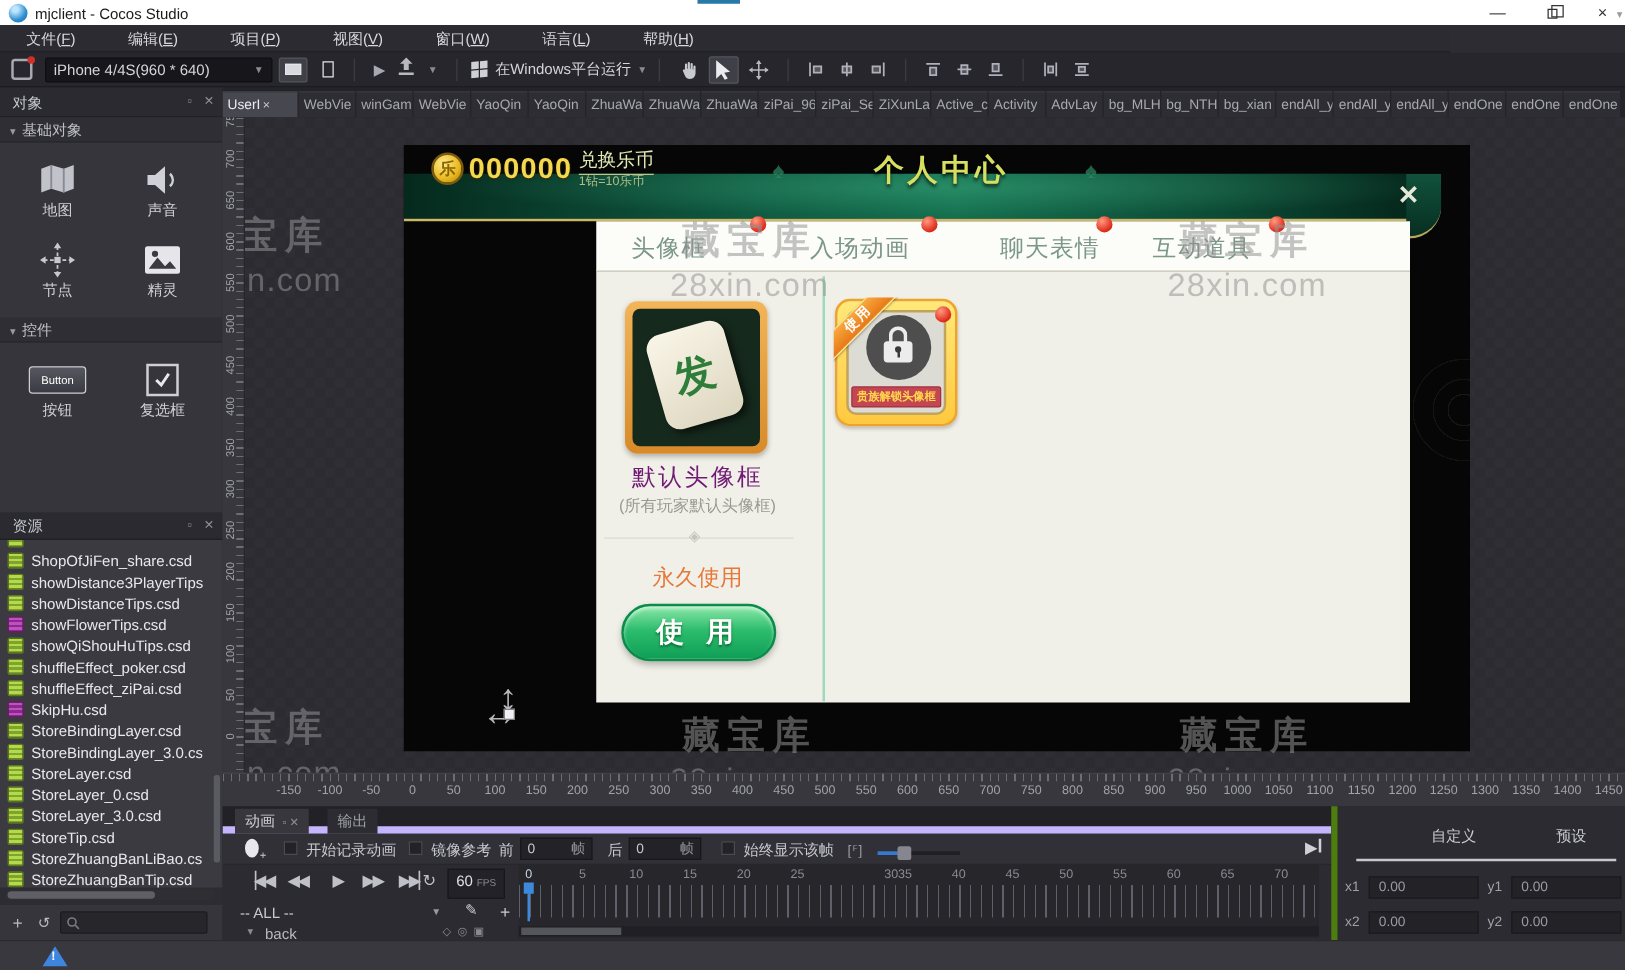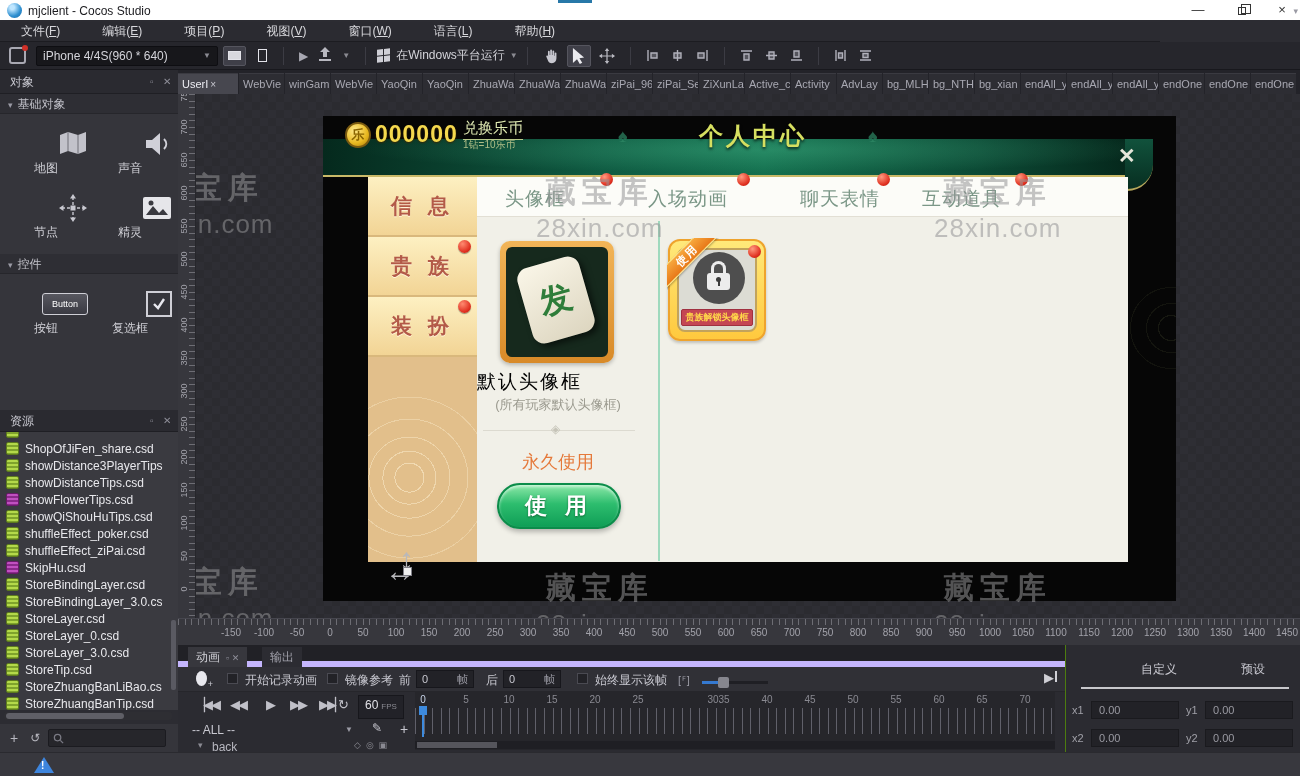--- a/index.html
+++ b/index.html
@@ -46,21 +46,21 @@
   .dtab{flex:0 0 auto;width:45px;height:21px;background:#2d2d33;margin-right:1px;color:#a8a8b2;font-size:11px;line-height:21px;padding:0 4px;overflow:hidden;white-space:nowrap;border-top:1px solid #3a3a41}
   .dtab.active{width:60px;background:#47474f;color:#ececf2}
   .dtab .dtab-close{margin-left:2px;color:#c8c8d0;font-size:10px}
   #tab-chevron{position:absolute;right:2px;top:6px;font-size:9px;color:#9a9aa4}
   
   #objects-body{position:absolute;left:0;top:94px;width:178px;height:316px;background:#35353b;overflow:hidden}
   .obj-sec{height:20px;background:#2e2e34;border-bottom:1px solid #26262b;color:#c0c0c8;font-size:12px;line-height:20px;padding-left:8px}
   .obj-sec .tri{font-size:9px;color:#9a9aa4;margin-right:5px}
   .obj-grid{display:flex;flex-wrap:wrap;padding:6px 0 6px 4px}
   .obj-item{width:84px;height:64px;text-align:center;color:#d0d0d6;font-size:12px}
-  .oi-icon{height:40px;display:flex;align-items:center;justify-content:flex-end;padding-top:8px}
+  .oi-icon{height:40px;display:flex;align-items:center;justify-content:center;padding-top:8px}
   .btn-ic{width:46px;height:22px;border:1px solid #cfcfd6;border-radius:3px;background:linear-gradient(#57575f,#3a3a42);color:#fff;font-size:9px;line-height:20px;text-align:center}
   .chk-ic{width:26px;height:26px;border:2px solid #cfcfd6;display:flex;align-items:center;justify-content:center}
   
   #res-header{position:absolute;left:0;top:410px;width:178px;height:22px;line-height:22px}
   #res-list{position:absolute;left:0;top:432px;width:178px;height:278px;background:#3a3a40;overflow:hidden}
   .res-row{height:17px;display:flex;align-items:center;padding-left:6px;white-space:nowrap}
   .res-row.partial{margin-top:-9px}
   .res-ic{width:13px;height:13px;border-radius:2px;margin-right:6px;flex:0 0 auto}
   .res-ic.green{background:repeating-linear-gradient(#b4d94a 0 2px,#7fa32c 2px 4px);border:1px solid #5d7a1e}
   .res-ic.purple{background:repeating-linear-gradient(#c050c0 0 2px,#8a2a8a 2px 4px);border:1px solid #6a1a6a}
@@ -101,21 +101,21 @@
   .g-side-btn .g-badge{right:6px;top:3px}
   #g-flower{position:absolute;left:0;top:184px;right:0;bottom:0;
     background:radial-gradient(circle at 38% 58%,transparent 0 14px,rgba(255,244,216,.5) 14px 15px,transparent 15px 26px,rgba(255,244,216,.45) 26px 27px,transparent 27px 40px,rgba(255,244,216,.4) 40px 41px,transparent 41px 58px,rgba(255,244,216,.35) 58px 59px,transparent 59px 80px,rgba(255,244,216,.3) 80px 81px,transparent 81px),#e2bf8b}
   #g-tabstrip{position:absolute;left:154px;top:61px;width:651px;height:40px;background:#fcfcf8;border-bottom:1px solid #e2dfd4}
   .g-tab{position:absolute;top:9px;font-size:19px;color:#7b9787;letter-spacing:1px}
   .g-dot{position:absolute;width:13px;height:13px;border-radius:50%;background:radial-gradient(circle at 35% 30%,#ff9a80,#e03020 65%,#a81408);z-index:30}
   #g-content{position:absolute;left:154px;top:101px;width:651px;height:345px;background:#f1f0e8}
   #g-frame1{position:absolute;left:23px;top:24px;width:114px;height:122px;background:linear-gradient(#f2b558,#d88a28);border-radius:10px;padding:6px;box-shadow:0 2px 4px rgba(0,0,0,.25)}
   #g-frame1-in{position:relative;width:100%;height:100%;background:#16291d;border-radius:6px;overflow:hidden}
   #g-tile{position:absolute;left:18px;top:14px;width:64px;height:78px;background:linear-gradient(160deg,#faf6e8,#dcd5bf);border-radius:12px;transform:rotate(-16deg);box-shadow:3px 4px 6px rgba(0,0,0,.55);text-align:center;line-height:78px;font-size:33px;font-weight:bold;color:#2e7d3a}
-  #g-name1{position:absolute;left:0;top:152px;width:162px;text-align:left;font-size:19px;color:#000000;letter-spacing:2px}
+  #g-name1{position:absolute;left:0;top:152px;width:162px;text-align:center;font-size:19px;color:#701a75;letter-spacing:2px}
   #g-desc1{position:absolute;left:0;top:179px;width:162px;text-align:center;font-size:13px;color:#9a998e}
   #g-divider{position:absolute;left:6px;top:213px;width:152px;height:1px;background:#dcdad0}
   #g-diamond{position:absolute;left:74px;top:205px;font-size:12px;color:#c6c4b8}
   #g-perm{position:absolute;left:0;top:233px;width:162px;text-align:center;font-size:18px;color:#e5793a}
   #g-usebtn{position:absolute;left:20px;top:266px;width:124px;height:46px;border-radius:24px;border:2px solid #0c8c4a;background:linear-gradient(180deg,#8ce8a8,#2dbd6e 45%,#0f9e56);box-shadow:inset 0 2px 3px rgba(255,255,255,.55),0 3px 5px rgba(0,0,0,.25);color:#fff;font-size:22px;font-weight:bold;text-align:center;line-height:42px;letter-spacing:6px;text-shadow:0 1px 2px rgba(0,60,20,.6)}
   #g-vline{position:absolute;left:181px;top:4px;width:2px;height:340px;background:#9fd9bd}
   #g-item2{position:absolute;left:191px;top:22px;width:98px;height:102px;background:linear-gradient(180deg,#ffe97a,#ffc93e);border:2px solid #eea32d;border-radius:12px;padding:7px;box-shadow:0 2px 3px rgba(0,0,0,.2)}
   #g-item2-in{position:relative;width:100%;height:100%;background:#dcdcd4;border:2px solid #c2a35c;border-radius:8px;overflow:hidden}
   #g-lockcircle{position:absolute;left:14px;top:2px;width:52px;height:52px;border-radius:50%;background:#4e4e4e}
   .lock-shackle{position:absolute;left:18px;top:9px;width:15px;height:14px;border:3.5px solid #ececec;border-bottom:none;border-radius:9px 9px 0 0}
@@ -156,21 +156,21 @@
   #timeline{position:absolute;left:237px;top:47px;width:640px;height:58px;background:#26262b}
   .tl-label{position:absolute;top:2px;transform:translateX(-50%);font-size:10px;color:#8a8a92}
   .tl-ticks{position:absolute;left:0;right:0;top:16px;height:26px;background:repeating-linear-gradient(to right,#60606a 0 1px,transparent 1px 8.6px)}
   #tl-playhead-sq{position:absolute;left:4px;top:14px;width:8px;height:9px;background:#3d8add}
   #tl-playhead-ln{position:absolute;left:7px;top:23px;width:2px;height:22px;background:#3d8add}
   #tl-scroll{position:absolute;left:0;top:49px;width:640px;height:8px;background:#1f1f24}
   #tl-scroll i{position:absolute;left:2px;top:1px;width:80px;height:6px;background:#55555c;display:block}
   #btn-next{position:absolute;left:866px;top:25px;color:#d0d0d6;font-size:13px}
   #btn-next::after{content:"";display:inline-block;width:2px;height:11px;background:#d0d0d6;margin-left:1px}
   
-  #rightpanel{position:absolute;left:1065px;top:645px;width:235px;height:107px;background:#2b2b31;border-left:1px solid #4d7c0f;color:#c8c8d0}
+  #rightpanel{position:absolute;left:1065px;top:645px;width:235px;height:107px;background:#2b2b31;border-left:5px solid #4d7c0f;color:#c8c8d0}
   .rp-tab{position:absolute;top:16px;font-size:12px;text-align:center}
   #rp-underline{position:absolute;left:15px;top:42px;width:208px;height:2px;background:#c8c8cc}
   .rp-lbl{position:absolute;font-size:11px;color:#a0a0a8}
   .rp-box{position:absolute;width:88px;height:18px;background:#222227;border:1px solid #1a1a1e;color:#9a9aa2;font-size:11px;line-height:16px;padding-left:7px}
   
   #statusbar{position:absolute;left:0;top:752px;width:1300px;height:24px;background:#38383e;border-top:1px solid #2a2a2f}
   #warn-tri{position:absolute;left:34px;top:4px;width:0;height:0;border-left:10px solid transparent;border-right:10px solid transparent;border-bottom:16px solid #3d85dd}
   #warn-tri span{position:absolute;left:-3px;top:3px;color:#fff;font-size:10px;font-weight:bold}
   .searchsvg{display:block}
 </style>
@@ -542,28 +542,20 @@
       <div id="g-header"></div>
       <div id="g-coin">乐</div>
       <div id="g-coinval">000000</div>
       <div id="g-exch">兑换乐币</div>
       <div id="g-rate">1钻=10乐币</div>
       <span class="g-spade" style="left:295px">♠</span>
       <div id="g-title">个人中心</div>
       <span class="g-spade" style="left:545px">♠</span>
       <div id="g-close">✕</div>
 
-      <div id="g-side">
-        <div id="g-side-btns">
-            <div class="g-side-btn"><span>信 息</span></div>
-            <div class="g-side-btn"><span>贵 族</span><div class="g-badge"></div></div>
-            <div class="g-side-btn"><span>装 扮</span><div class="g-badge"></div></div>
-          </div>
-        <div id="g-flower"></div>
-      </div>
 
       <div id="g-tabstrip">
           <span class="g-tab" style="left: 28px;">头像框</span>
           <span class="g-tab" style="left: 171px;">入场动画</span>
           <span class="g-tab" style="left: 323px;">聊天表情</span>
           <span class="g-tab" style="left: 445px;">互动道具</span>
         </div>
       <div class="g-dot" style="left:277px;top:57px"></div>
       <div class="g-dot" style="left:414px;top:57px"></div>
       <div class="g-dot" style="left:554px;top:57px"></div>

